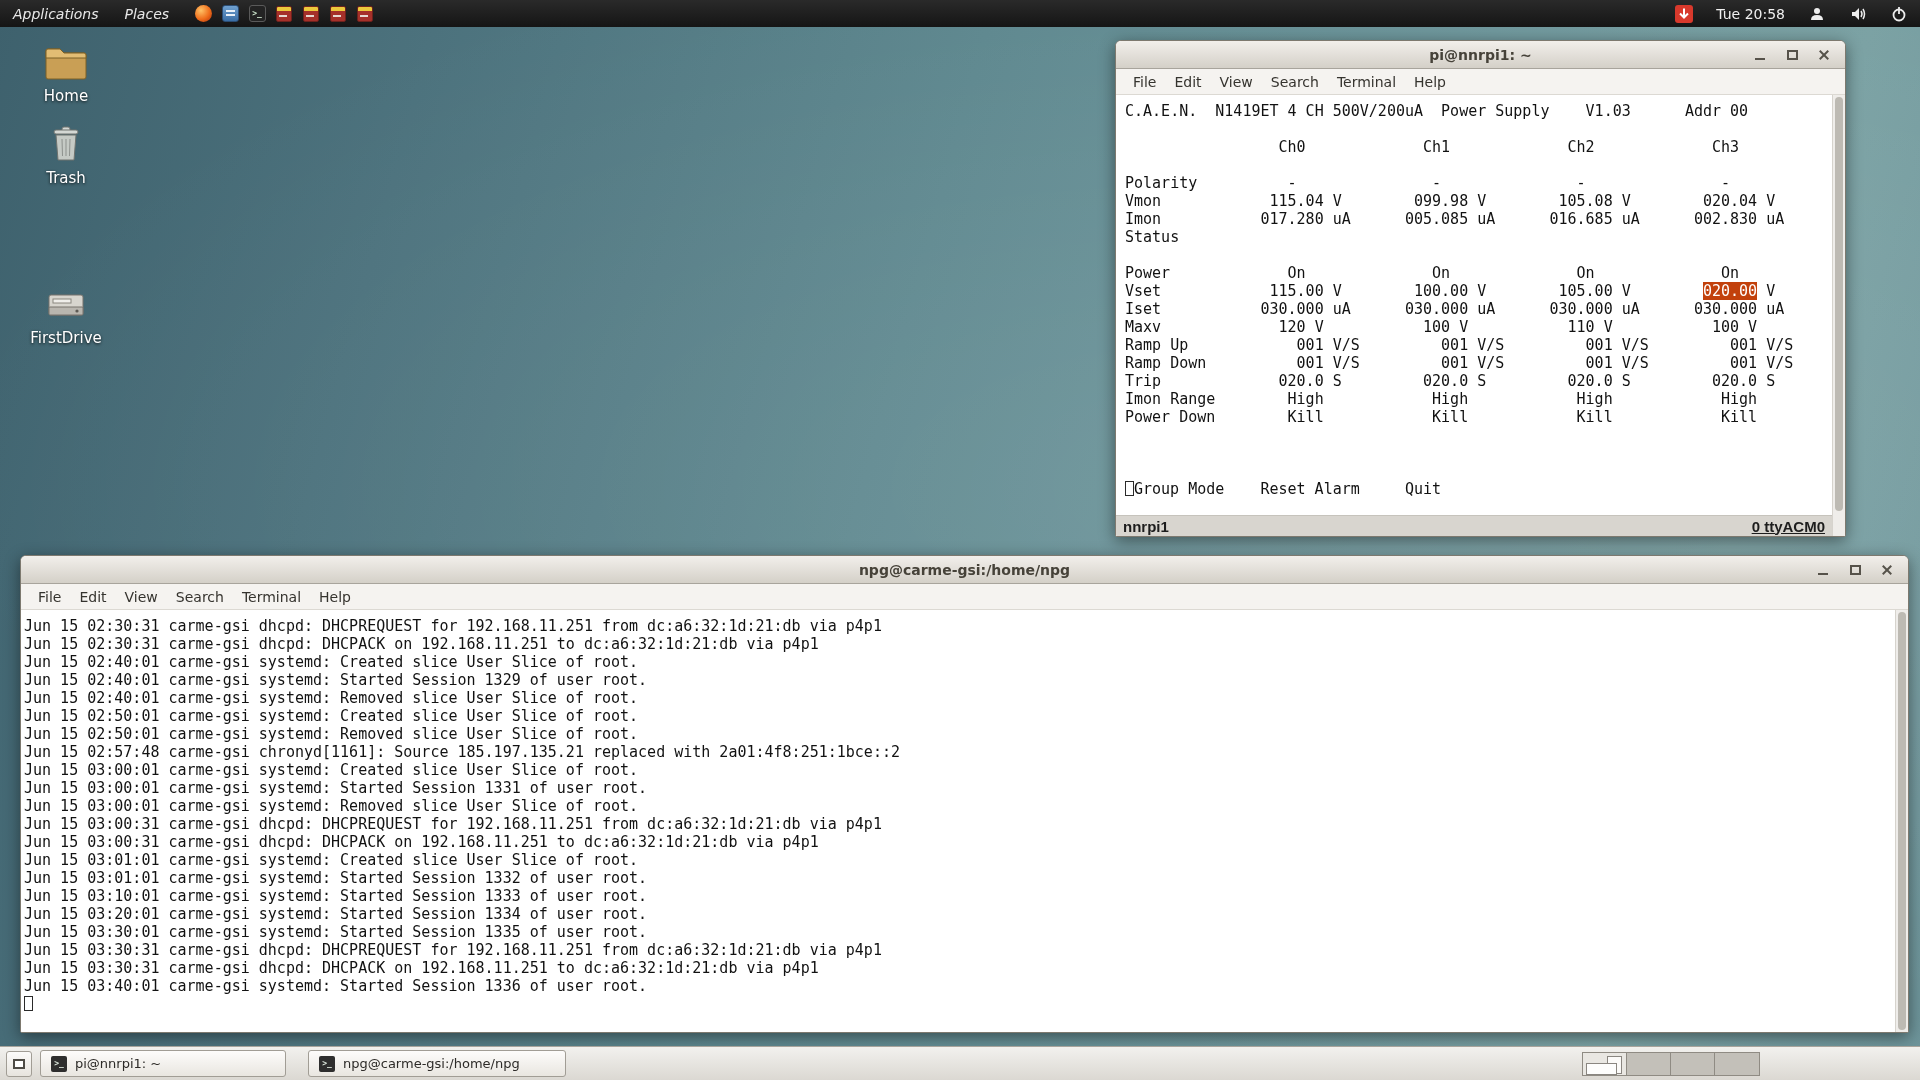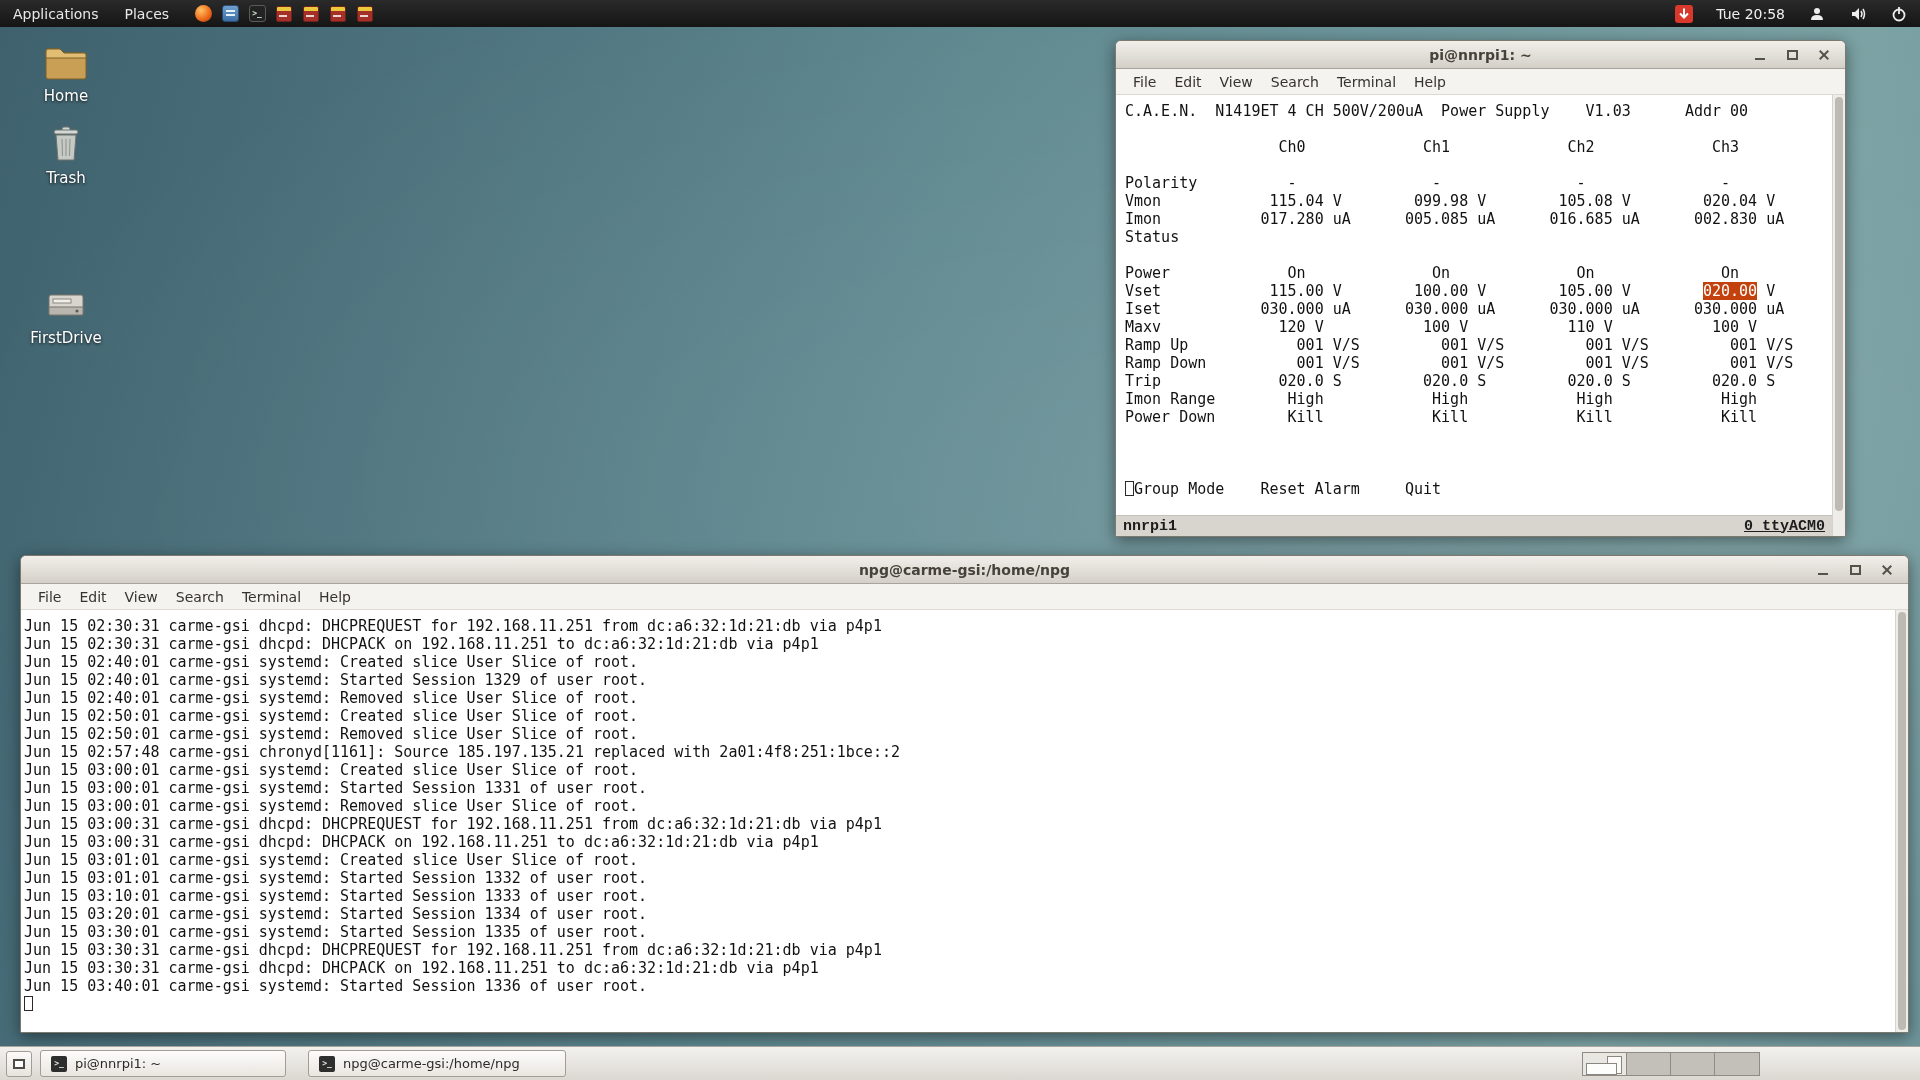--- a/index.html
+++ b/index.html
@@ -14,21 +14,21 @@
       radial-gradient(120% 90% at 68% 45%, rgba(255,255,255,0.10), rgba(255,255,255,0) 60%),
       linear-gradient(105deg,#3e616d 0%,#4c727d 20%,#5d878e 45%,#6d969b 68%,#7aa1a3 85%,#6d949a 100%);
   }
 
   
   .top-panel{
     position:absolute; top:0; left:0; right:0; height:27px; z-index:60;
     background:linear-gradient(#2a2a2a,#151515);
     color:#e8e8e8; display:flex; align-items:center; font-size:14px;
   }
-  .panel-menu{ padding:0 13px; height:100%; display:flex; align-items:center; }
+  .panel-menu{ padding:0 13px; height:100%; display:flex; align-items:center;font-style:italic; }
   .panel-launchers{ display:flex; align-items:center; gap:9px; margin-left:12px; }
   .launcher{ width:18px; height:18px; display:flex; align-items:center; justify-content:center; }
   .icon-browser{ width:17px; height:17px; border-radius:50%;
     background:radial-gradient(circle at 35% 32%, #ffc266, #ef6c1a 55%, #b63c10 90%); }
   .icon-files{ width:17px; height:17px; border-radius:3px; border:1px solid #2b4d74;
     background:linear-gradient(#6fa0cf,#3a6ea5); position:relative; }
   .icon-files::after{ content:""; position:absolute; left:3px; right:3px; top:4px; height:2px;
     background:#e9f1f8; box-shadow:0 4px 0 #e9f1f8; }
   .icon-terminal-sm{ width:17px; height:17px; border-radius:3px; background:#232323;
     border:1px solid #5a5a5a; color:#cfe8cf; font:bold 8px/15px "DejaVu Sans Mono",monospace; text-align:center; }
@@ -78,21 +78,21 @@
   .reverse{ background:#c2410c; color:#ffffff; }
   .cursor-hollow{ display:inline-block; width:9px; height:15px; border:1px solid #2a2a2a;
     vertical-align:-2px; }
   .scrollbar{ position:absolute; top:0; right:0; bottom:0; width:13px;
     background:#efedea; border-left:1px solid #d6d3cd; }
   .scroll-thumb{ position:absolute; left:2px; right:2px; border-radius:4px; background:#bdbab3; }
   #win1 .scroll-thumb{ top:2px; bottom:25px; }
   #win2 .scroll-thumb{ top:2px; bottom:2px; }
   .term-status{ position:absolute; left:0; right:13px; bottom:0; height:21px;
     background:#d8d5cf; border-top:1px solid #c6c3bc; display:flex; align-items:center; padding:0 7px;
-    font-family:Liberation Mono, monospace; font-size:15px; font-weight:bold; color:#1d1d1d; }
+    font-family:Liberation Sans, sans-serif; font-size:15px; font-weight:bold; color:#1d1d1d; }
   .term-status .right{ margin-left:auto; text-decoration:underline; }
 
   
   .taskbar{ position:absolute; left:0; right:0; bottom:0; height:34px; z-index:70;
     background:linear-gradient(#f2f1ee,#dbd8d2); border-top:1px solid #a8a49c;
     display:flex; align-items:center; padding:0 6px; }
   .show-desktop{ width:26px; height:26px; border:1px solid #a19d95; border-radius:3px;
     background:linear-gradient(#fcfbfa,#e7e4de); display:flex; align-items:center; justify-content:center; }
   .show-desktop .mini-win{ width:12px; height:10px; border:2px solid #4e4b45; background:#fff; }
   .task-button{ height:27px; border:1px solid #a19d95; border-radius:3px;

